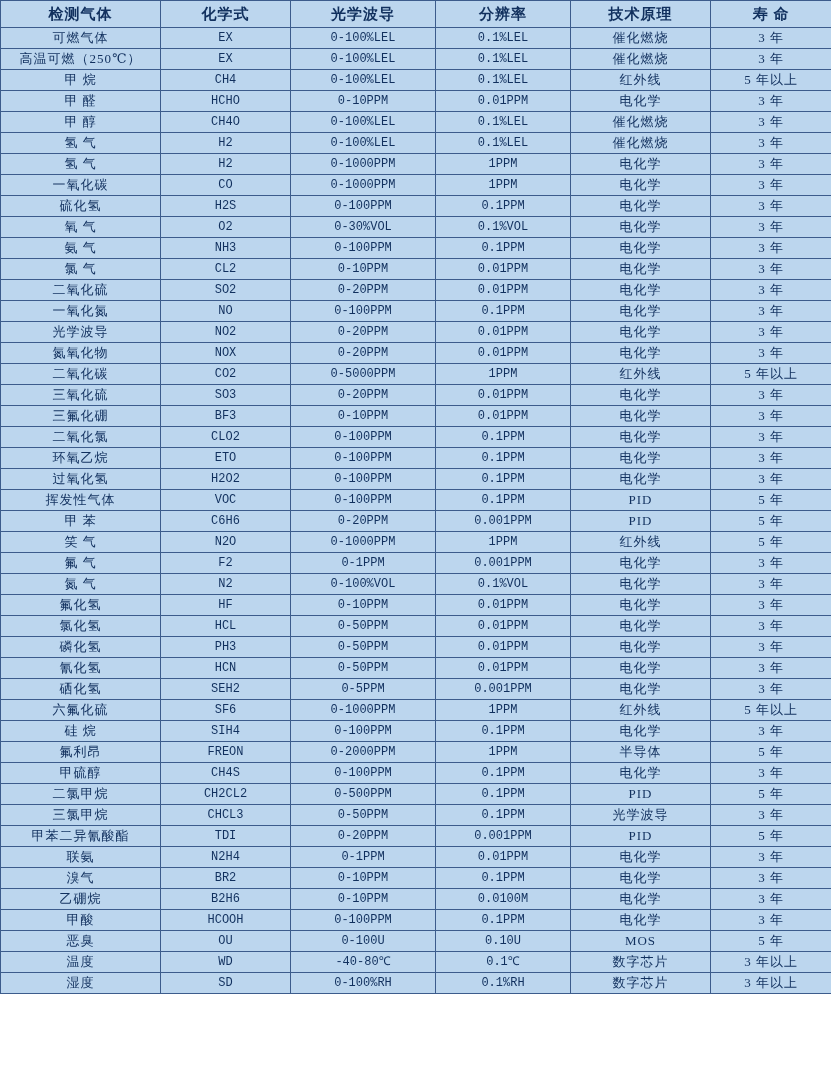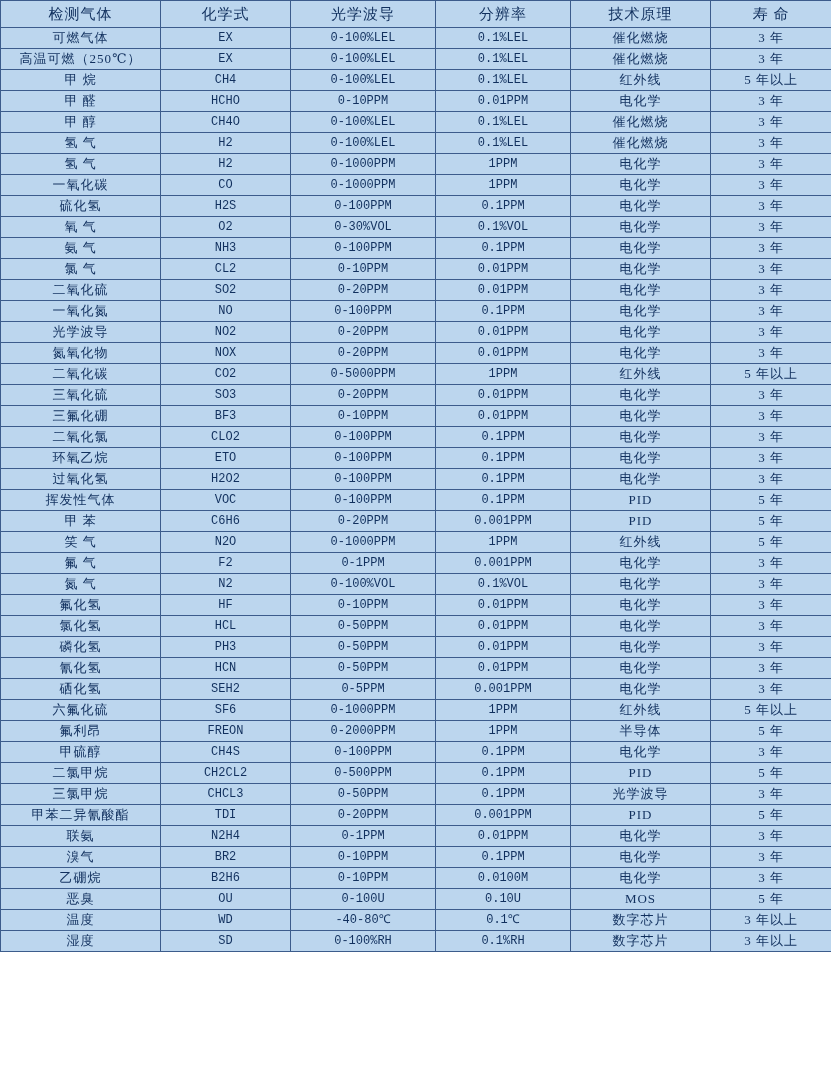--- a/index.html
+++ b/index.html
@@ -31,21 +31,21 @@
     color: #11305e;
     background: #bcd6ee;
     height: 20px;
     line-height: 18px;
     padding: 0;
     overflow: hidden;
     white-space: nowrap;
   }
   #gas-table thead th {
     font-size: 15px;
-    font-weight: normal;
+    font-weight: bold;
     height: 26px;
     letter-spacing: 1px;
   }
   #gas-table tbody td {
     font-size: 13px;
     font-weight: normal;
   }
   #gas-table tbody td.name {
     letter-spacing: 1px;
   }
@@ -336,20 +336,28 @@
       </tr>
       <tr>
         <td class="name">六氟化硫</td>
         <td class="mono">SF6</td>
         <td class="mono">0-1000PPM</td>
         <td class="mono">1PPM</td>
         <td class="name">红外线</td>
         <td class="name">5 年以上</td>
       </tr>
       <tr>
+        <td class="name">硅 烷</td>
+        <td class="mono">SIH4</td>
+        <td class="mono">0-100PPM</td>
+        <td class="mono">0.1PPM</td>
+        <td class="name">电化学</td>
+        <td class="name">3 年</td>
+      </tr>
+      <tr>
         <td class="name">氟利昂</td>
         <td class="mono">FREON</td>
         <td class="mono">0-2000PPM</td>
         <td class="mono">1PPM</td>
         <td class="name">半导体</td>
         <td class="name">5 年</td>
       </tr>
       <tr>
         <td class="name">甲硫醇</td>
         <td class="mono">CH4S</td>
@@ -396,20 +404,28 @@
         <td class="mono">0-10PPM</td>
         <td class="mono">0.1PPM</td>
         <td class="name">电化学</td>
         <td class="name">3 年</td>
       </tr>
       <tr>
         <td class="name">乙硼烷</td>
         <td class="mono">B2H6</td>
         <td class="mono">0-10PPM</td>
         <td class="mono">0.0100M</td>
+        <td class="name">电化学</td>
+        <td class="name">3 年</td>
+      </tr>
+      <tr>
+        <td class="name">甲酸</td>
+        <td class="mono">HCOOH</td>
+        <td class="mono">0-100PPM</td>
+        <td class="mono">0.1PPM</td>
         <td class="name">电化学</td>
         <td class="name">3 年</td>
       </tr>
       <tr>
         <td class="name">恶臭</td>
         <td class="mono">OU</td>
         <td class="mono">0-100U</td>
         <td class="mono">0.10U</td>
         <td class="name">MOS</td>
         <td class="name">5 年</td>

